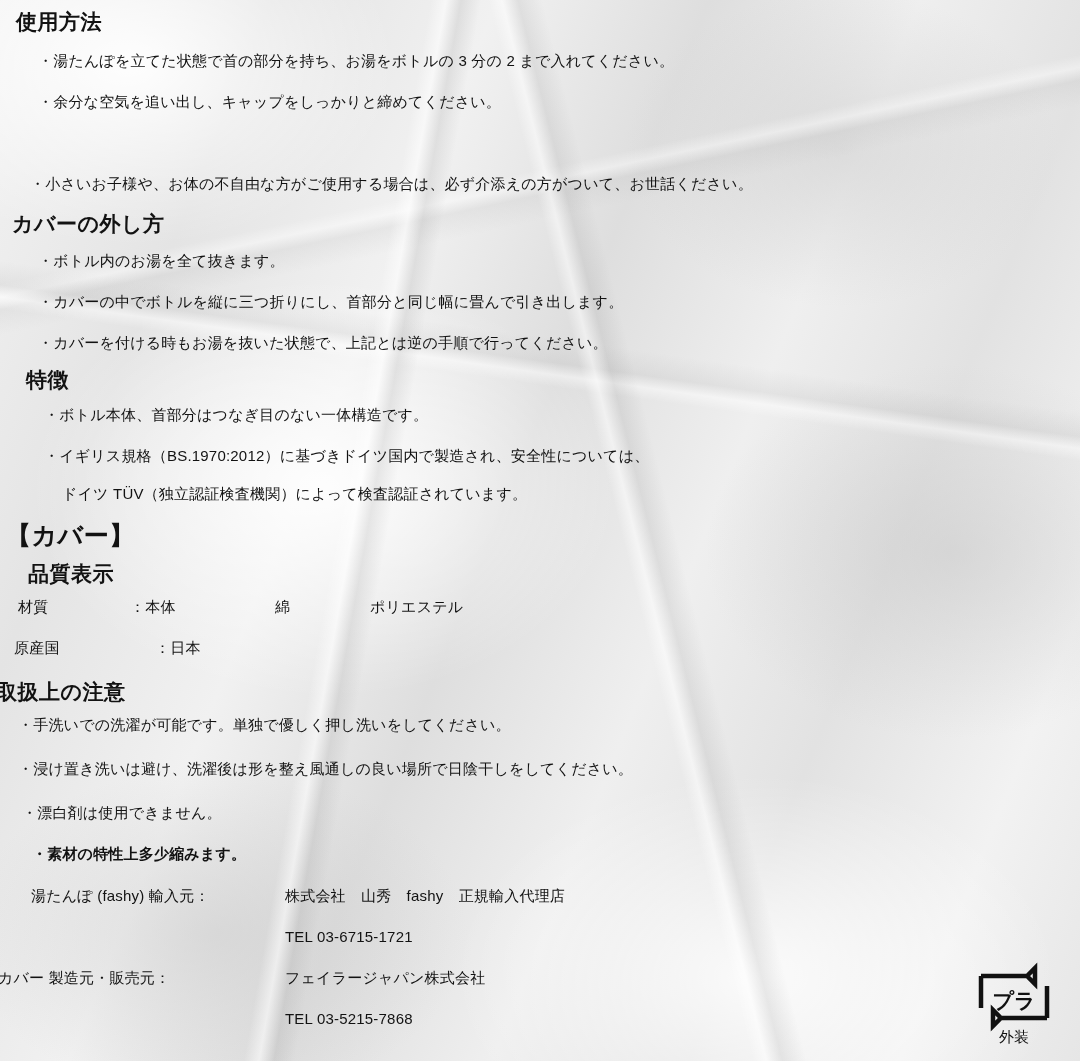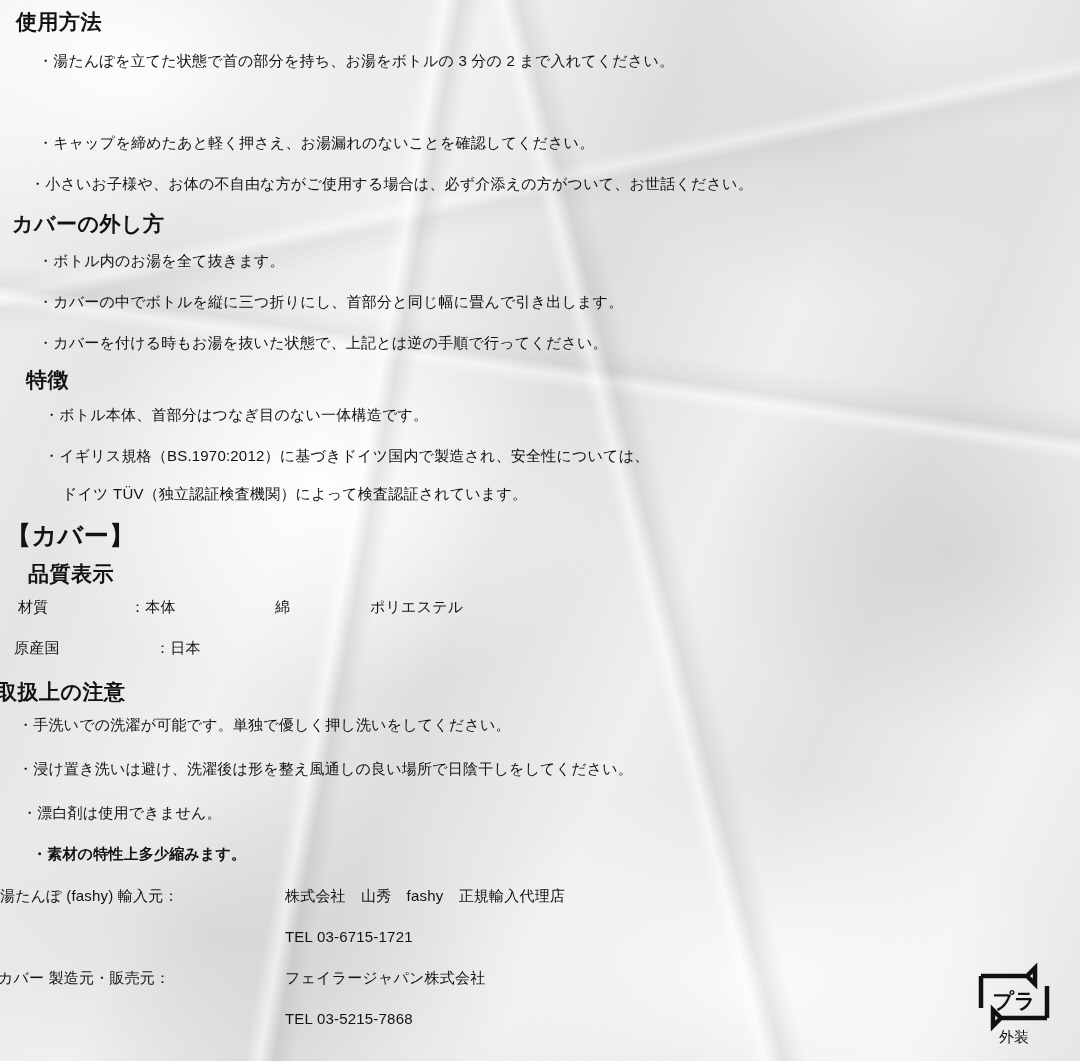--- a/index.html
+++ b/index.html
@@ -78,21 +78,21 @@
 </head>
 <body>
 
 <div class="paper"></div>
 <div class="creases"></div>
 
 <div class="content">
 
   <div class="heading abs" style="left:16px; top:8px;">使用方法</div>
   <div class="line abs" style="left:38px; top:52px;">・湯たんぽを立てた状態で首の部分を持ち、お湯をボトルの 3 分の 2 まで入れてください。</div>
-  <div class="line abs" style="left:38px; top:134px;">・キャップを締めたあと軽く押さえ、お湯漏れのないことを確認してください。</div>
+  <div class="line abs" style="left:38px; top:93px;">・余分な空気を追い出し、キャップをしっかりと締めてください。</div>
   <div class="line abs" style="left:30px; top:175px;">・小さいお子様や、お体の不自由な方がご使用する場合は、必ず介添えの方がついて、お世話ください。</div>
 
   <div class="heading abs" style="left:12px; top:210px;">カバーの外し方</div>
   <div class="line abs" style="left:38px; top:252px;">・ボトル内のお湯を全て抜きます。</div>
   <div class="line abs" style="left:38px; top:293px;">・カバーの中でボトルを縦に三つ折りにし、首部分と同じ幅に畳んで引き出します。</div>
   <div class="line abs" style="left:38px; top:334px;">・カバーを付ける時もお湯を抜いた状態で、上記とは逆の手順で行ってください。</div>
 
   <div class="heading abs" style="left:26px; top:366px;">特徴</div>
   <div class="line abs" style="left:44px; top:406px;">・ボトル本体、首部分はつなぎ目のない一体構造です。</div>
   <div class="line abs" style="left:44px; top:447px;">・イギリス規格（BS.1970:2012）に基づきドイツ国内で製造され、安全性については、</div>
@@ -109,21 +109,21 @@
 
   <div class="line abs" style="left:14px; top:639px;">原産国</div>
   <div class="line abs" style="left:155px; top:639px;">：日本</div>
 
   <div class="heading abs" style="left:-4px; top:678px;">取扱上の注意</div>
   <div class="line abs" style="left:18px; top:716px;">・手洗いでの洗濯が可能です。単独で優しく押し洗いをしてください。</div>
   <div class="line abs" style="left:18px; top:760px;text-align:right;">・浸け置き洗いは避け、洗濯後は形を整え風通しの良い場所で日陰干しをしてください。</div>
   <div class="line abs" style="left:22px; top:804px;">・漂白剤は使用できません。</div>
   <div class="line abs" style="left:32px; top:845px;font-weight:bold;">・素材の特性上多少縮みます。</div>
 
-  <div class="line abs" style="left:0px; top:887px;">湯たんぽ (fashy) 輸入元：</div>
+  <div class="line abs" style="left:0px; top:887px;padding-left:31px;">湯たんぽ (fashy) 輸入元：</div>
   <div class="line abs" style="left:285px; top:887px;">株式会社　山秀　fashy　正規輸入代理店</div>
   <div class="line abs" style="left:285px; top:928px;">TEL 03-6715-1721</div>
 
   <div class="line abs" style="left:-2px; top:969px;">カバー 製造元・販売元：</div>
   <div class="line abs" style="left:285px; top:969px;">フェイラージャパン株式会社</div>
   <div class="line abs" style="left:285px; top:1010px;">TEL 03-5215-7868</div>
 
   <div class="recycle-mark">
     <svg width="78" height="86" viewBox="0 0 78 86" xmlns="http://www.w3.org/2000/svg">
       <g fill="none" stroke="#111111" stroke-width="4.5" stroke-linejoin="miter">

